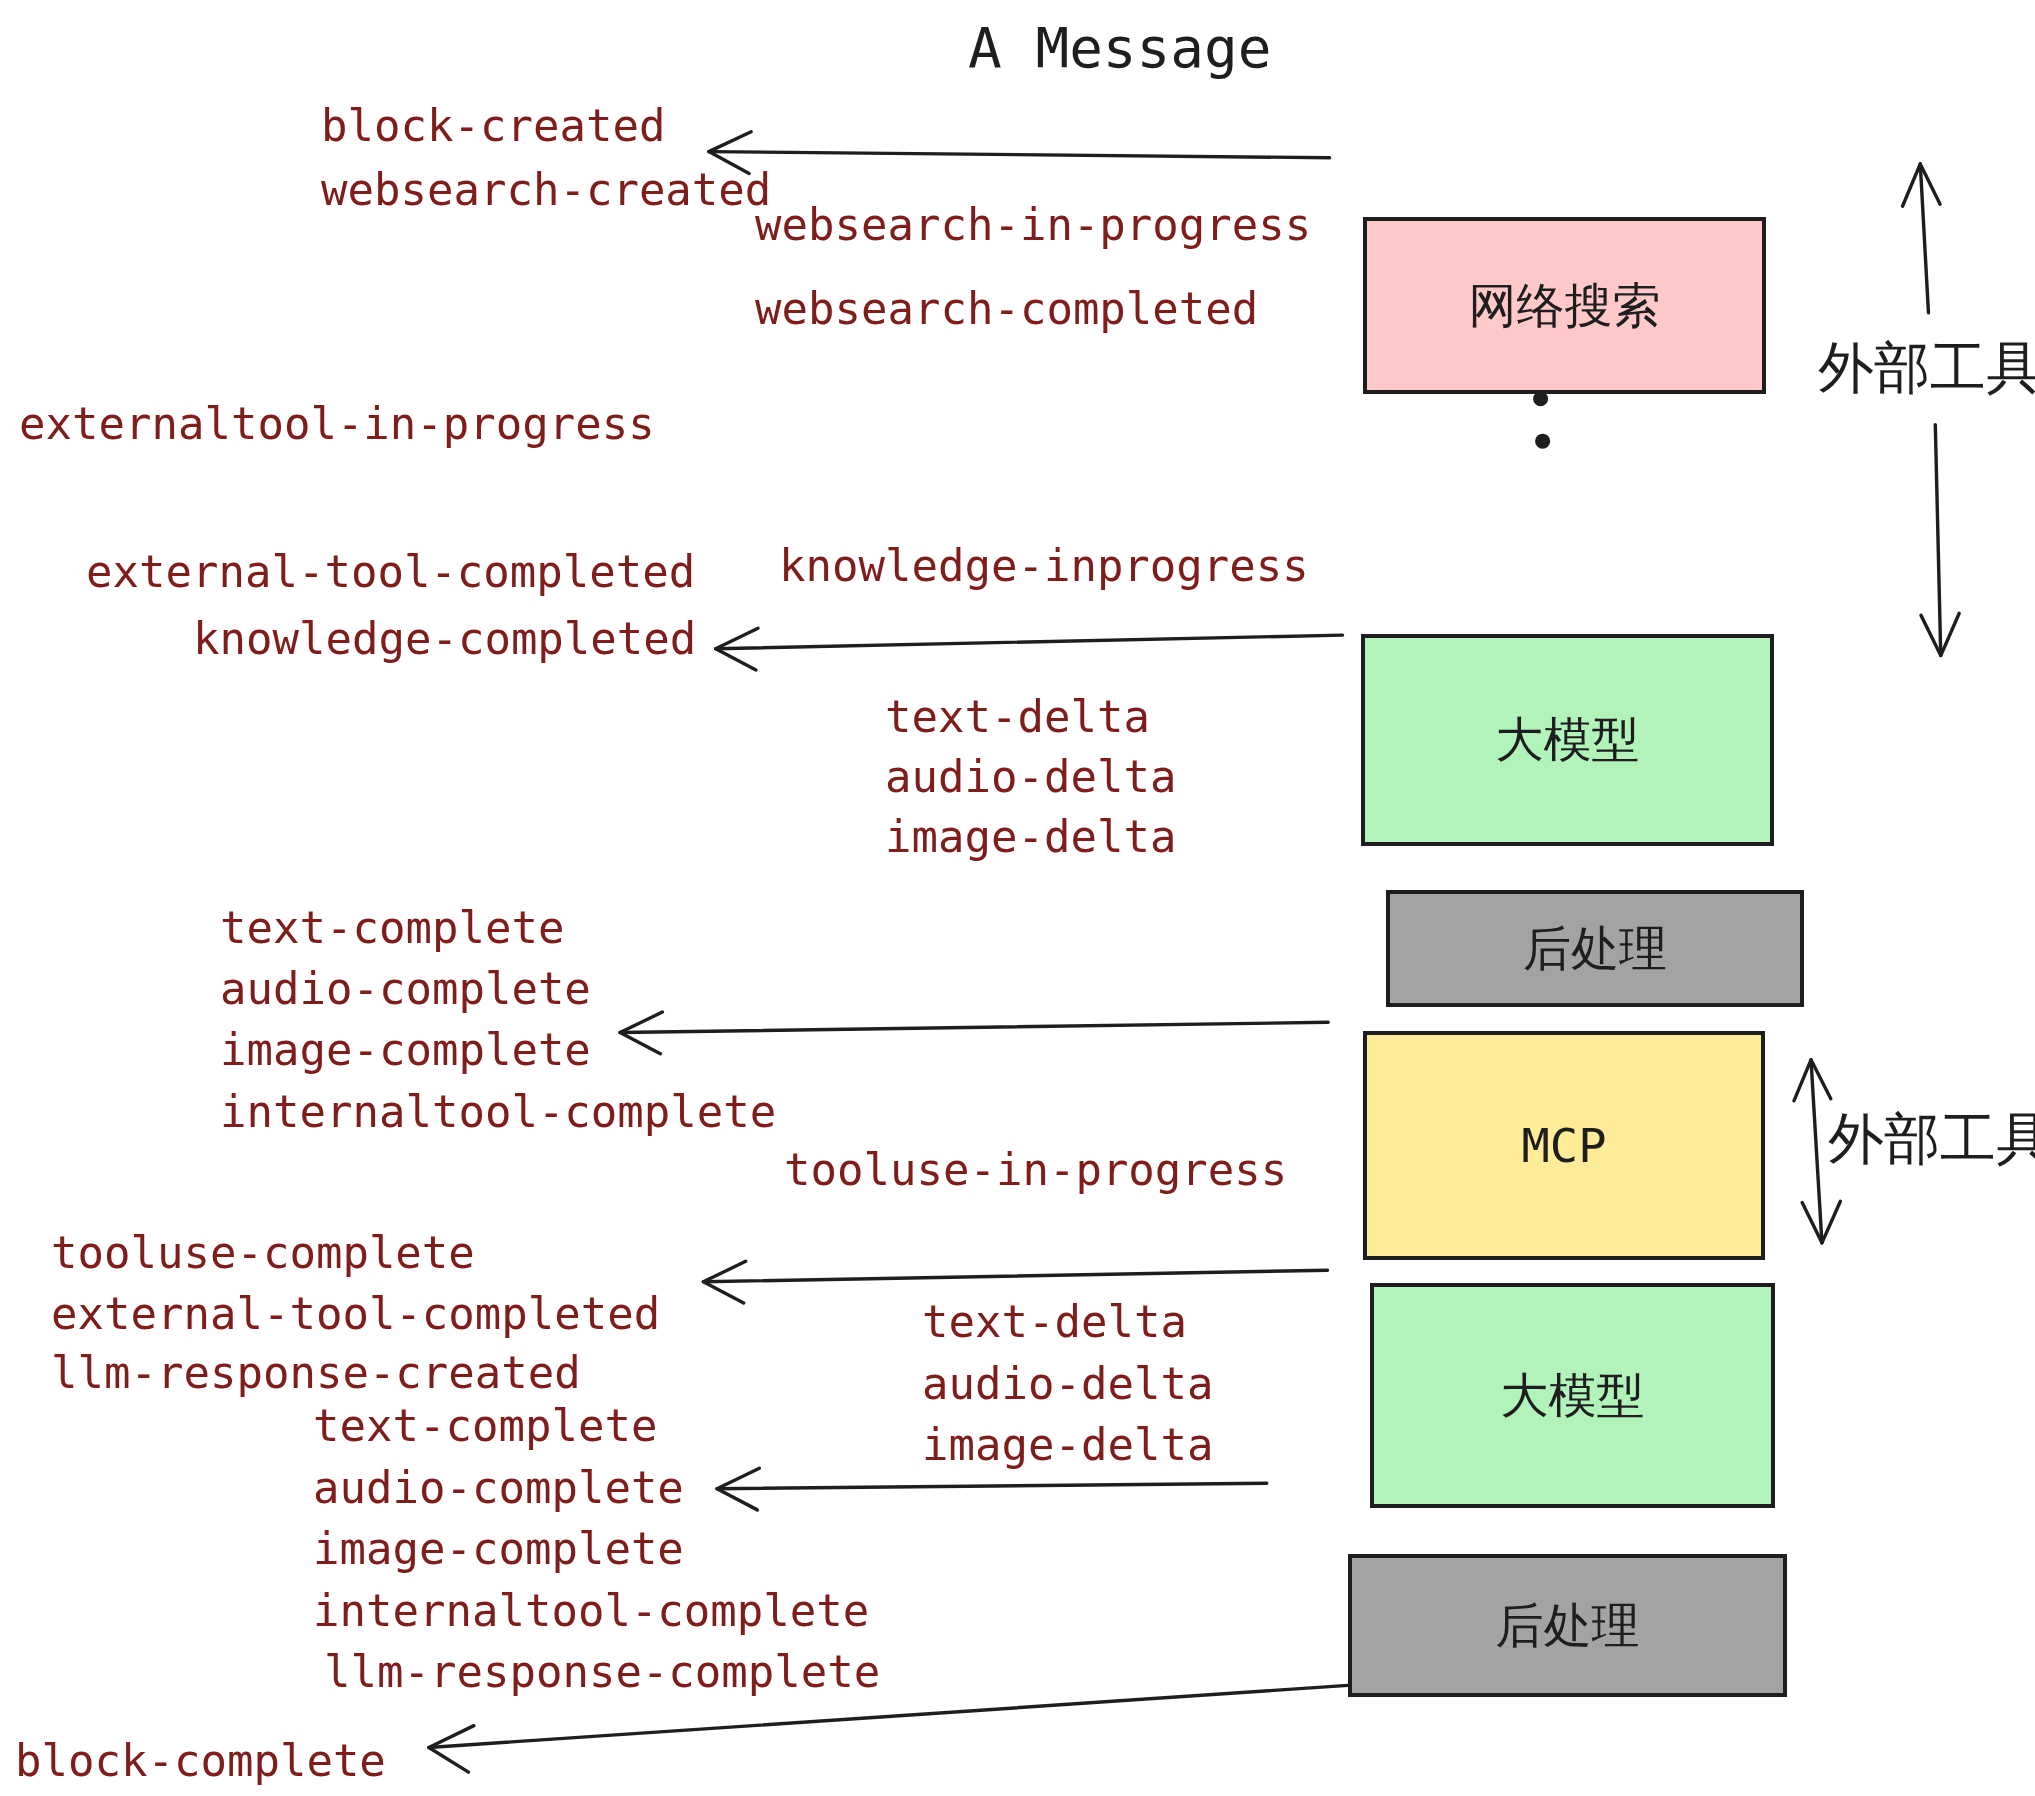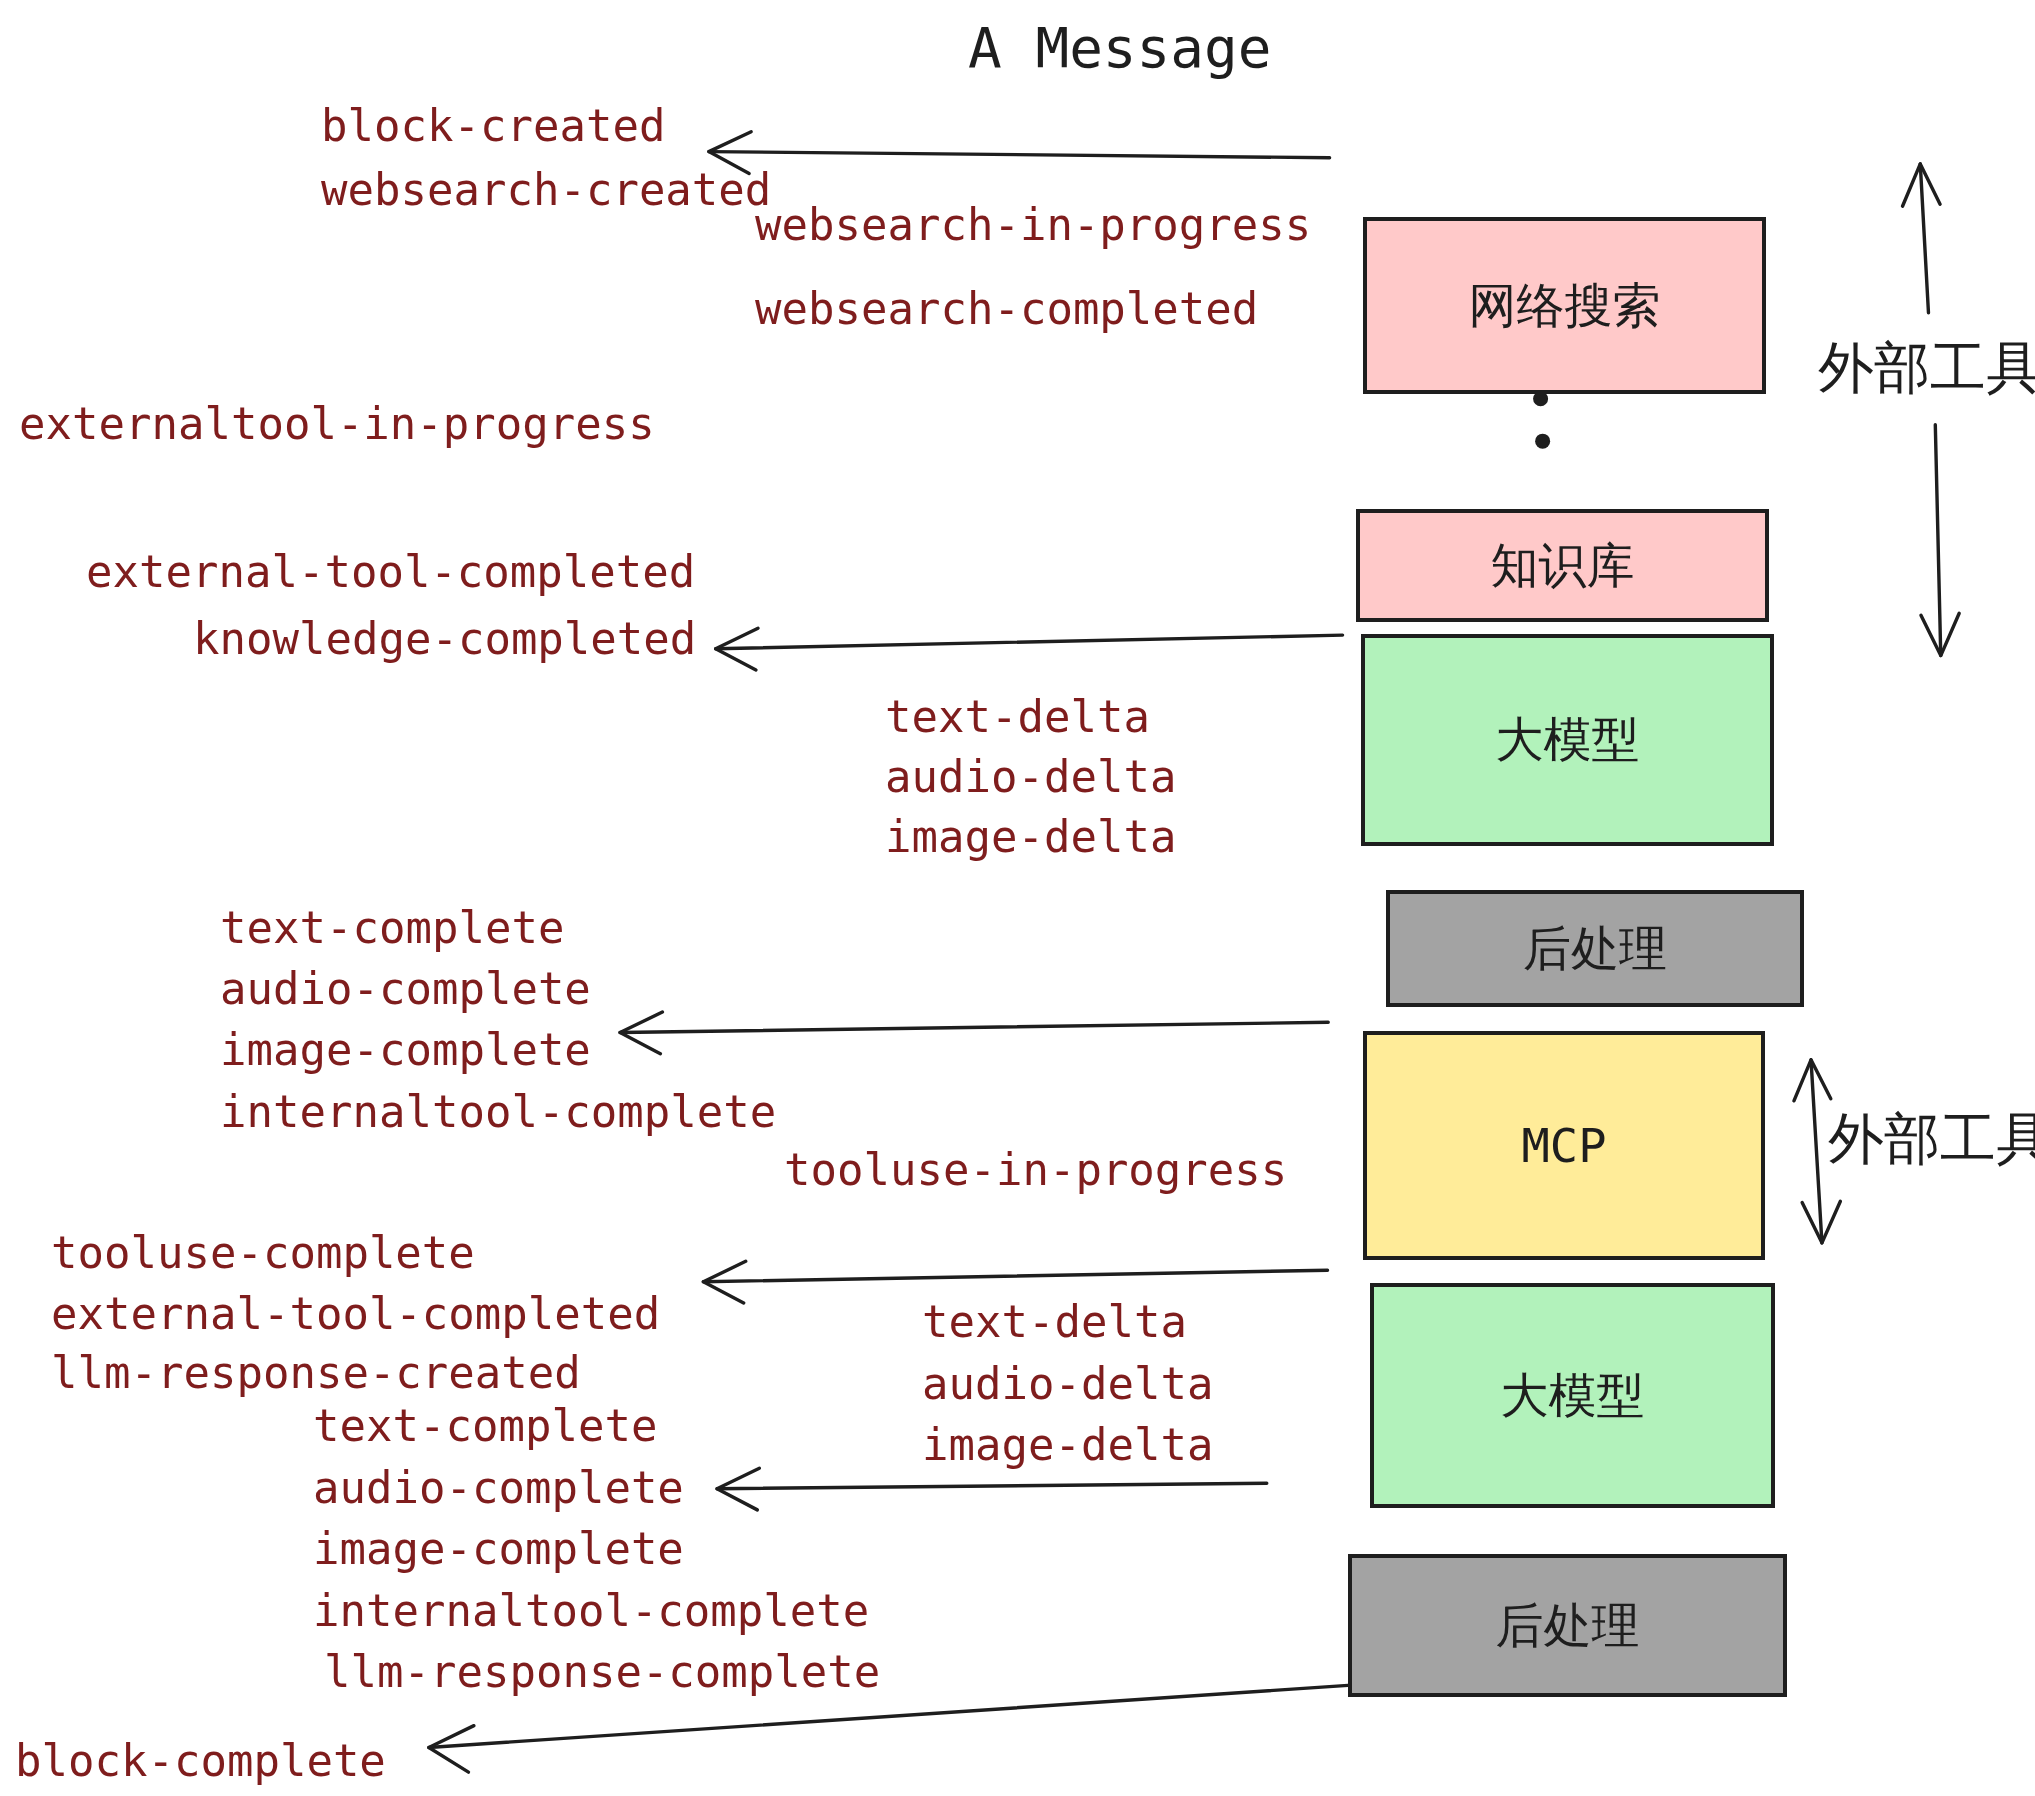--- a/index.html
+++ b/index.html
@@ -115,20 +115,21 @@
     </g>
   </svg>
 
   <div class="title" style="left:968px;top:20.5px;">A Message</div>
 
   <div class="ev" style="left:321px;top:100px;">block-created</div>
   <div class="ev" style="left:321px;top:164px;">websearch-created</div>
   <div class="ev" style="left:755px;top:199px;">websearch-in-progress</div>
   <div class="ev" style="left:755px;top:283px;">websearch-completed</div>
   <div class="ev" style="left:19px;top:398px;">externaltool-in-progress</div>
+  <div class="ev" style="left:779px;top:540px;">knowledge-inprogress</div>
   <div class="ev" style="left:86px;top:546px;">external-tool-completed</div>
   <div class="ev" style="left:193px;top:613px;">knowledge-completed</div>
 
   <div class="ev" style="left:885px;top:691px;">text-delta</div>
   <div class="ev" style="left:885px;top:751px;">audio-delta</div>
   <div class="ev" style="left:885px;top:811px;">image-delta</div>
 
   <div class="ev" style="left:220px;top:902px;">text-complete</div>
   <div class="ev" style="left:220px;top:963px;">audio-complete</div>
   <div class="ev" style="left:220px;top:1024px;">image-complete</div>
@@ -148,23 +149,20 @@
   <div class="ev" style="left:313px;top:1523px;">image-complete</div>
   <div class="ev" style="left:313px;top:1585px;">internaltool-complete</div>
   <div class="ev" style="left:324px;top:1646px;">llm-response-complete</div>
 
   <div class="ev" style="left:15px;top:1735px;">block-complete</div>
 
   <div class="box fill-pink" style="left:1363px;top:169px;width:403px;height:177px;margin-top:48px;">
     <span class="cjk">网络搜索</span>
   </div>
 
-  <div class="box fill-pink" style="left:1356px;top:509px;width:413px;height:113px;">
-    <span class="cjk">知识库</span>
-  </div>
 
   <div class="box fill-green" style="left:1361px;top:634px;width:413px;height:212px;">
     <span class="cjk">大模型</span>
   </div>
 
   <div class="box fill-white" style="left:1386px;top:890px;width:418px;height:117px;">
     <span class="cjk">后处理</span>
   </div>
 
   <div class="box fill-yellow" style="left:1363px;top:1031px;width:402px;height:229px;">

